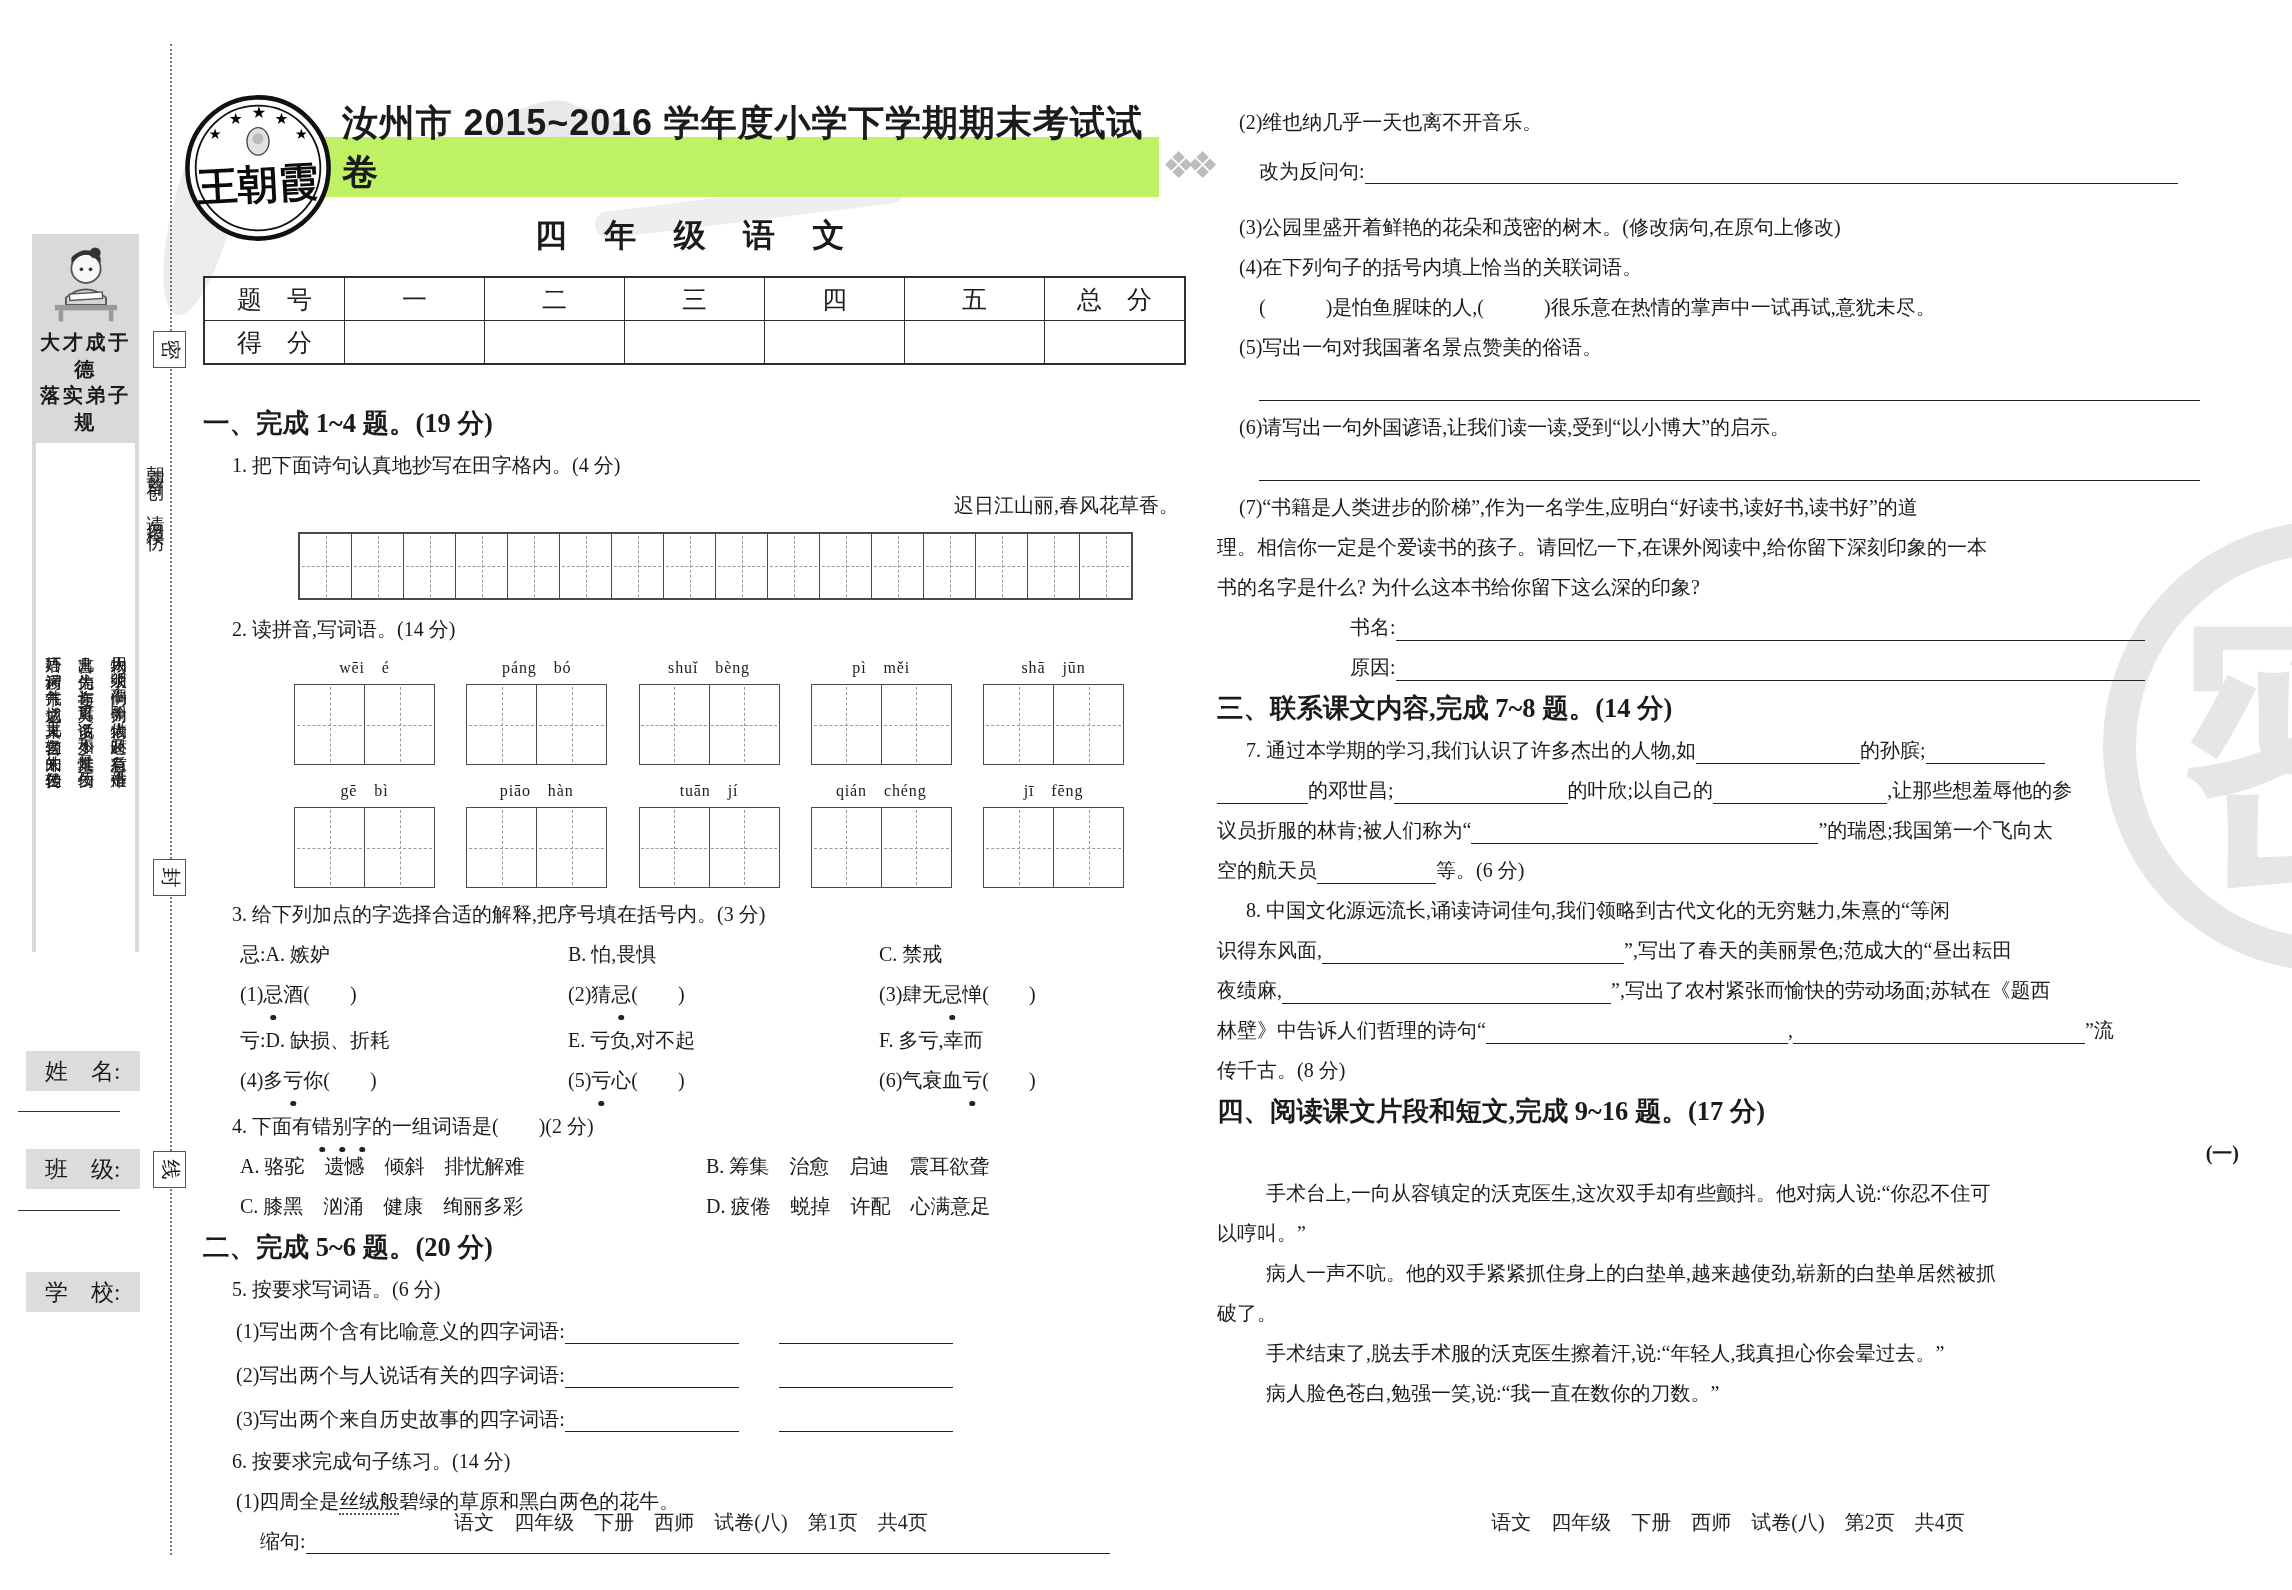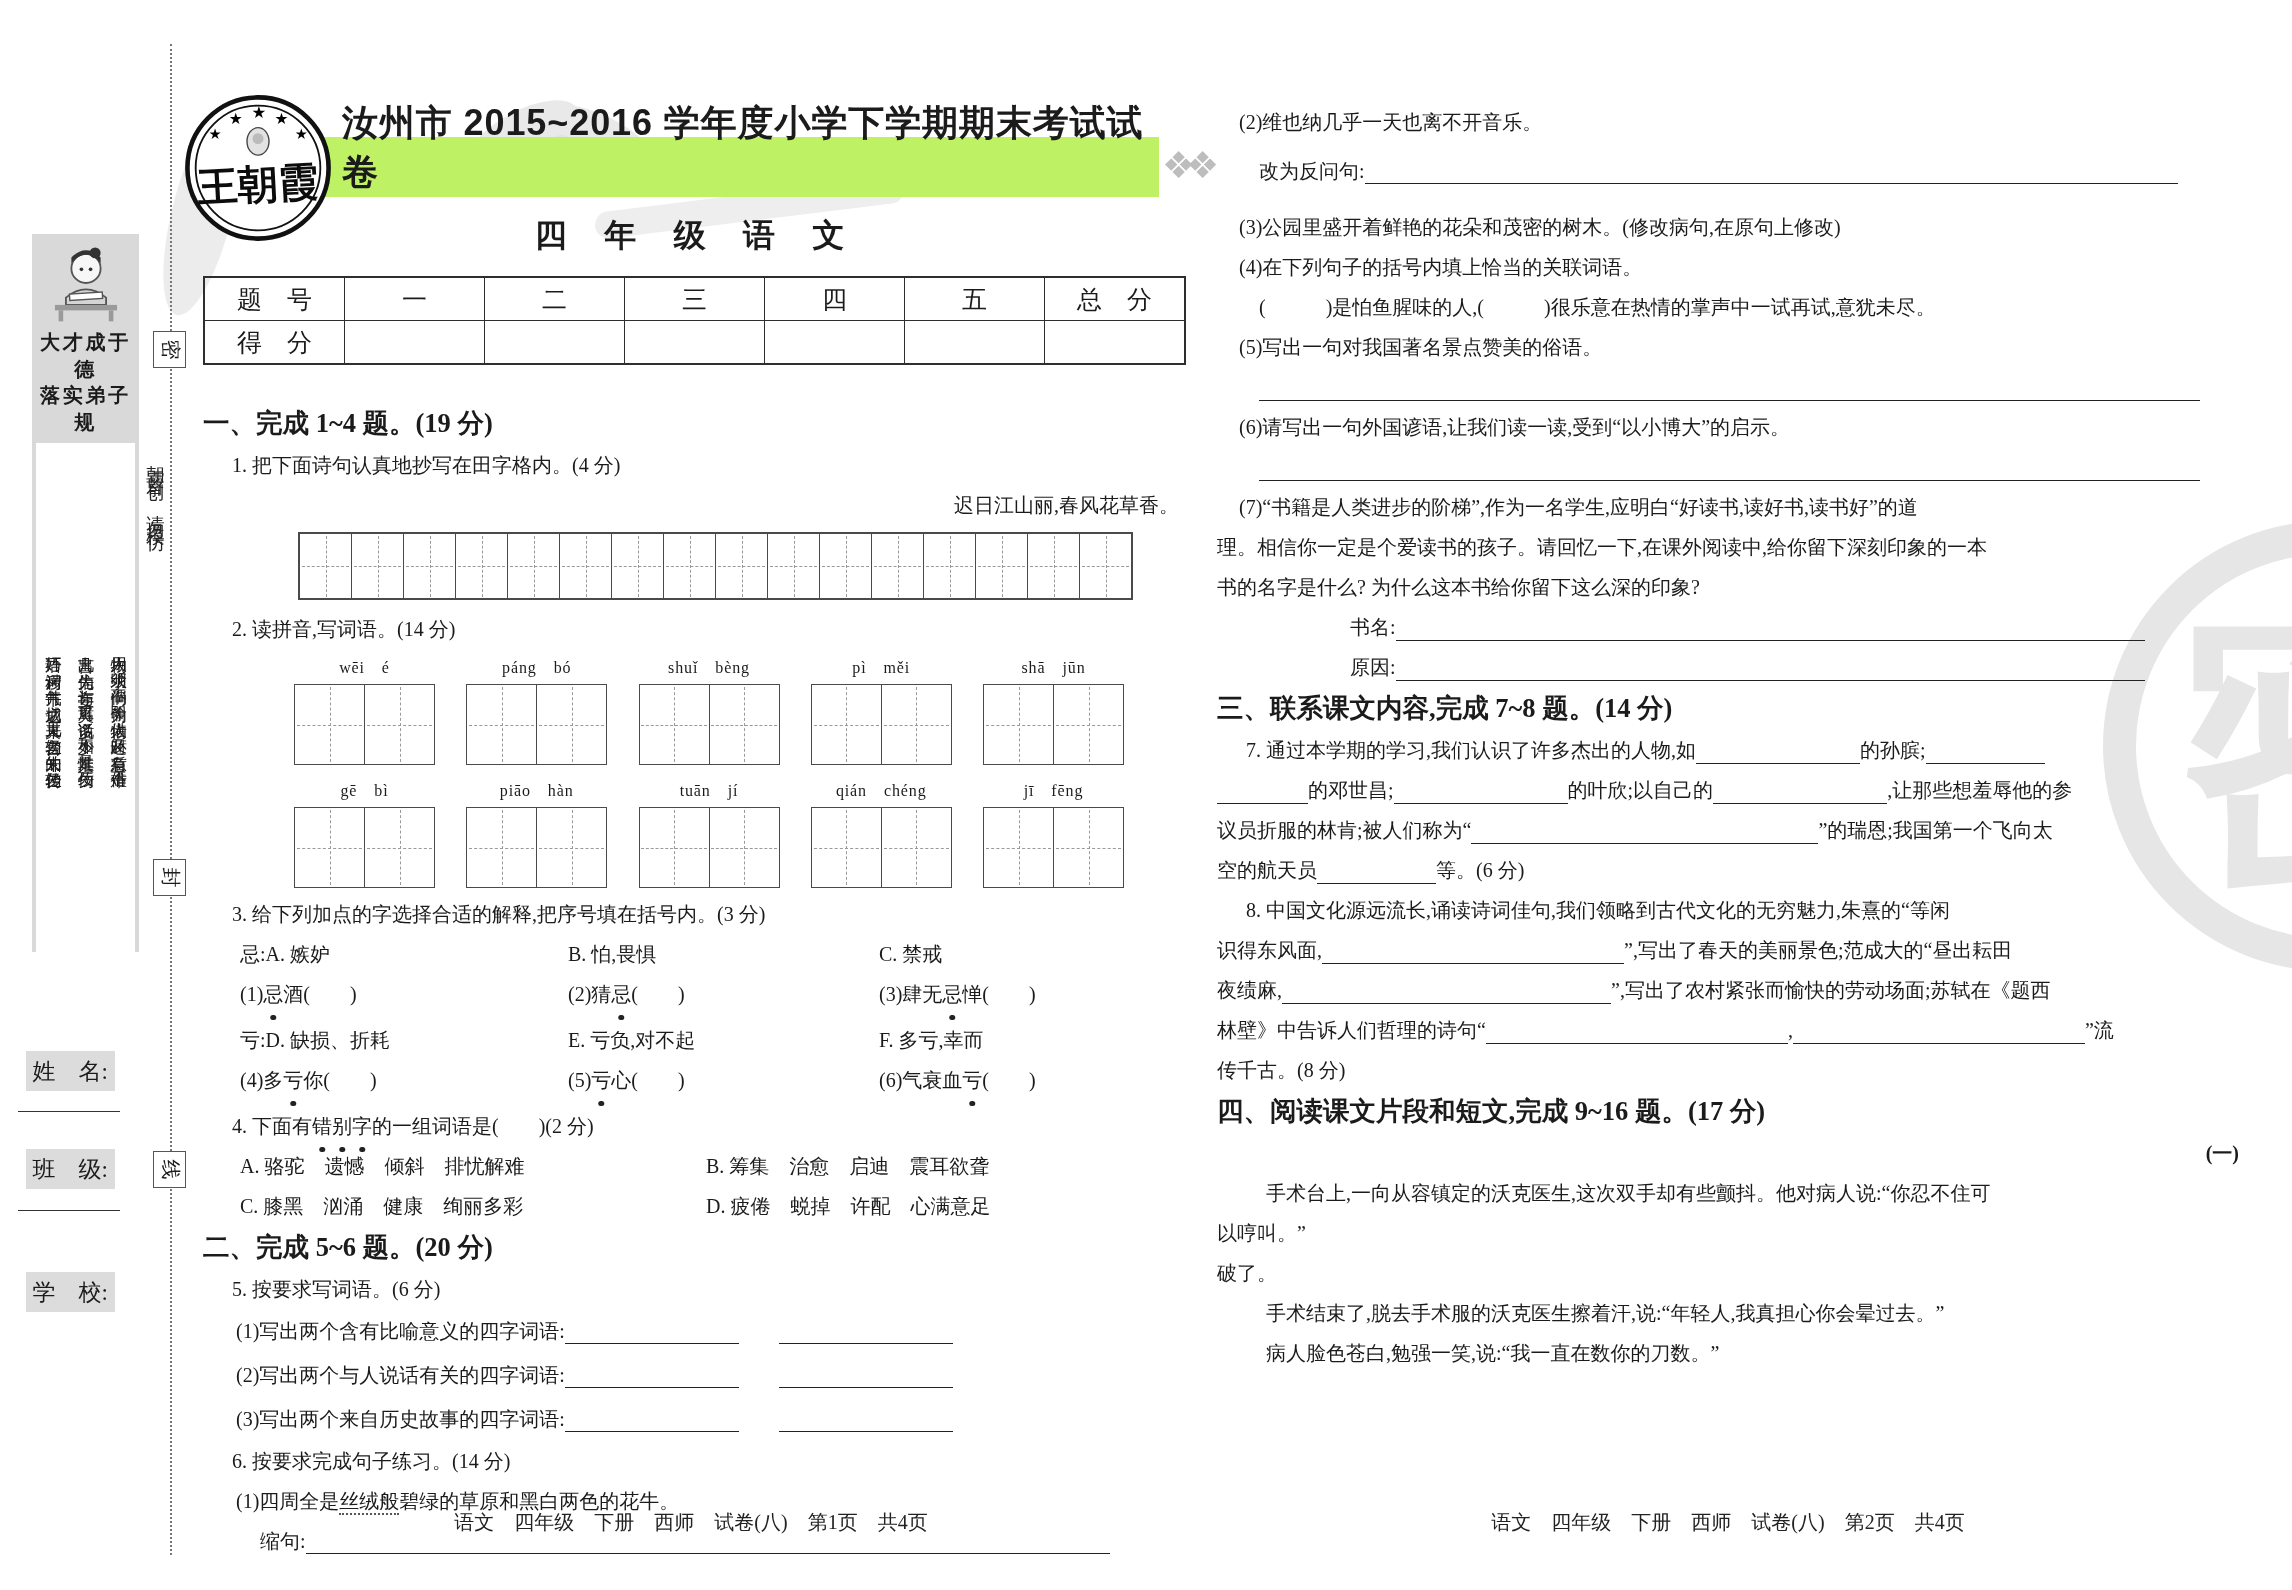--- a/index.html
+++ b/index.html
@@ -69,21 +69,21 @@
   .c3>:nth-child(3){flex:1}
   .c2{display:flex}
   .c2>:nth-child(1){flex:0 0 503px;padding-left:37px;box-sizing:border-box}
   
   #sidebar{position:absolute;left:32px;top:234px;width:107px;height:718px;background:#d9d9d9;
       padding:7.3px 0;box-sizing:border-box;text-align:center;z-index:1}
   .motto{font-weight:bold;font-size:20px;letter-spacing:2.7px;line-height:26.5px}
   .vbox{background:#fff;width:99px;margin:7.3px auto 0;padding:11px 0;height:517px;box-sizing:border-box;
       display:flex;flex-direction:row;justify-content:center;gap:4.6px}
   .vcol{writing-mode:vertical-rl;text-orientation:upright;font-size:16.4px;line-height:28px;letter-spacing:0}
-  .field{position:absolute;left:25.6px;width:89px;height:40px;background:#dcdcdc;z-index:1;
+  .field{position:absolute;left:25.6px;width:114px;height:40px;background:#dcdcdc;z-index:1;
       display:flex;align-items:center;justify-content:center;font-size:23px}
   .fline{position:absolute;left:18.3px;width:102px;border-bottom:1.8px solid #333;z-index:1}
   
   #fold-line{position:absolute;left:170px;top:44px;height:1511px;border-left:2.7px dotted #777;z-index:1}
   #fold-slogan{position:absolute;left:143px;top:450px;writing-mode:vertical-rl;text-orientation:upright;
       font-size:18.3px;letter-spacing:6.4px;color:#222;z-index:1}
   .seal{position:absolute;left:153px;width:31px;height:35px;border:1.8px solid #555;background:#fff;z-index:2;
       display:flex;align-items:center;justify-content:center}
   .seal span{display:block;transform:rotate(90deg);font-size:20px}
   
@@ -347,20 +347,21 @@
   <div class="ln"><span>空的航天员</span><span class="blank" style="width: 119px;"></span><span>等。(6 分)</span></div>
   <div class="ln i1"><span>8. 中国文化源远流长,诵读诗词佳句,我们领略到古代文化的无穷魅力,朱熹的“等闲</span></div>
   <div class="ln"><span>识得东风面,</span><span class="blank" style="width: 302px;"></span><span>”,写出了春天的美丽景色;范成大的“昼出耘田</span></div>
   <div class="ln"><span>夜绩麻,</span><span class="blank" style="width: 329px;"></span><span>”,写出了农村紧张而愉快的劳动场面;苏轼在《题西</span></div>
   <div class="ln"><span>林壁》中告诉人们哲理的诗句“</span><span class="blank" style="width: 302px;"></span><span>,</span><span class="blank" style="width: 292px;"></span><span>”流</span></div>
   <div class="ln"><span>传千古。(8 分)</span></div>
   <div class="hd">四、阅读课文片段和短文,完成 9~16 题。(17 分)</div>
   <div class="ln ctr" style="font-weight:bold">(一)</div>
   <div class="ln pind">手术台上,一向从容镇定的沃克医生,这次双手却有些颤抖。他对病人说:“你忍不住可</div>
   <div class="ln">以哼叫。”</div>
+  <div class="ln pind">病人一声不吭。他的双手紧紧抓住身上的白垫单,越来越使劲,崭新的白垫单居然被抓</div>
   <div class="ln">破了。</div>
   <div class="ln pind">手术结束了,脱去手术服的沃克医生擦着汗,说:“年轻人,我真担心你会晕过去。”</div>
   <div class="ln pind">病人脸色苍白,勉强一笑,说:“我一直在数你的刀数。”</div>
 </main>
 
 <div id="f1" class="footer">语文　四年级　下册　西师　试卷(八)　第1页　共4页</div>
 <div id="f2" class="footer">语文　四年级　下册　西师　试卷(八)　第2页　共4页</div>
 
 
 </body></html>

